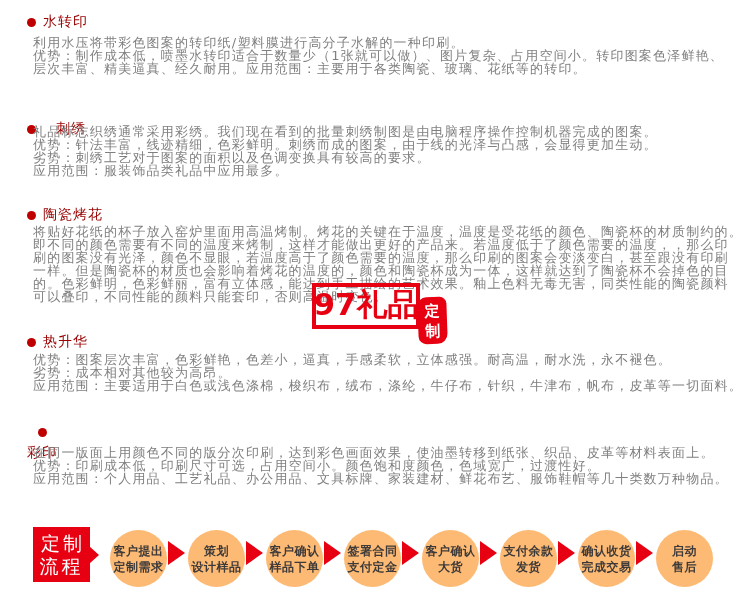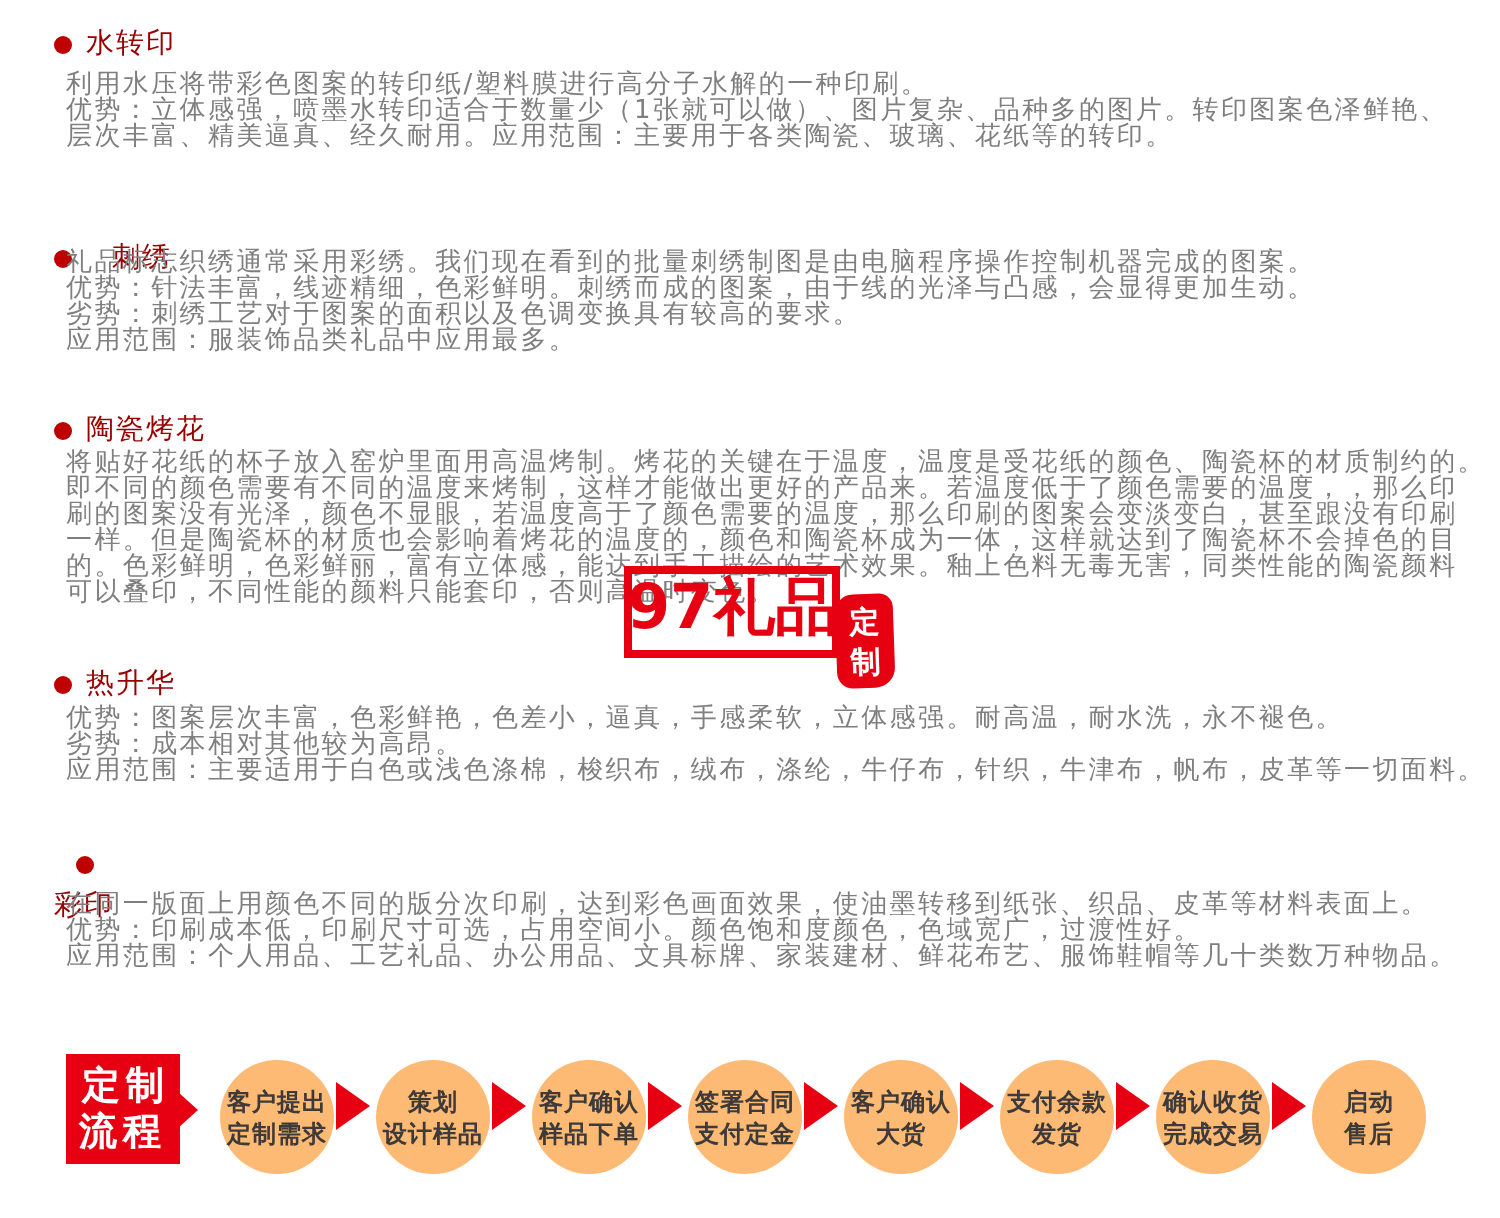--- a/index.html
+++ b/index.html
@@ -35,21 +35,21 @@
     background:#e60012;border-radius:9px 7px 10px 8px;transform:rotate(-2deg);
     display:flex;flex-direction:column;align-items:center;justify-content:center;
     color:#ffffff;font-size:15px;font-weight:bold;line-height:20px;
     white-space:pre-line;text-align:center;
   }
   
   .flow{position:absolute;left:0;top:510px;width:750px;height:99px;}
   .flow-label{
     position:absolute;left:33px;top:17px;width:57px;height:55px;background:#e60012;
     display:flex;flex-direction:column;align-items:center;justify-content:center;
-    color:#ffffff;font-size:19px;font-weight:bold;line-height:23px;letter-spacing:3px;
+    color:#ffffff;font-size:19px;font-weight:normal;line-height:23px;letter-spacing:3px;
     white-space:pre-line;text-align:center;text-indent:3px;
   }
   .flow-label::after{
     content:"";position:absolute;right:-9px;top:50%;transform:translateY(-50%);
     width:0;height:0;border-top:9px solid transparent;border-bottom:9px solid transparent;
     border-left:10px solid #e60012;
   }
   .flow-step{
     position:absolute;top:20px;width:57px;height:57px;border-radius:50%;background:#fdba74;
     display:flex;align-items:center;justify-content:center;
@@ -69,21 +69,21 @@
   .a5{left:480px;} .a6{left:558px;} .a7{left:636px;}
 </style>
 </head>
 <body>
 
 <div class="section-head" style="top:13px;">
   <span class="bullet"></span>
   <span class="section-title">水转印</span>
 </div>
 <div class="section-body" style="top:37px;">利用水压将带彩色图案的转印纸/塑料膜进行高分子水解的一种印刷。
-优势：立体感强，喷墨水转印适合于数量少（1张就可以做）、图片复杂、品种多的图片。转印图案色泽鲜艳、
+优势：制作成本低，喷墨水转印适合于数量少（1张就可以做）、图片复杂、占用空间小。转印图案色泽鲜艳、
 层次丰富、精美逼真、经久耐用。应用范围：主要用于各类陶瓷、玻璃、花纸等的转印。</div>
 
 <div class="section-head" style="top:120px;gap:20px;">
   <span class="bullet"></span>
   <span class="section-title">刺绣</span>
 </div>
 <div class="section-body" style="top:126px;">礼品标志织绣通常采用彩绣。我们现在看到的批量刺绣制图是由电脑程序操作控制机器完成的图案。
 优势：针法丰富，线迹精细，色彩鲜明。刺绣而成的图案，由于线的光泽与凸感，会显得更加生动。
 劣势：刺绣工艺对于图案的面积以及色调变换具有较高的要求。
 应用范围：服装饰品类礼品中应用最多。</div>

